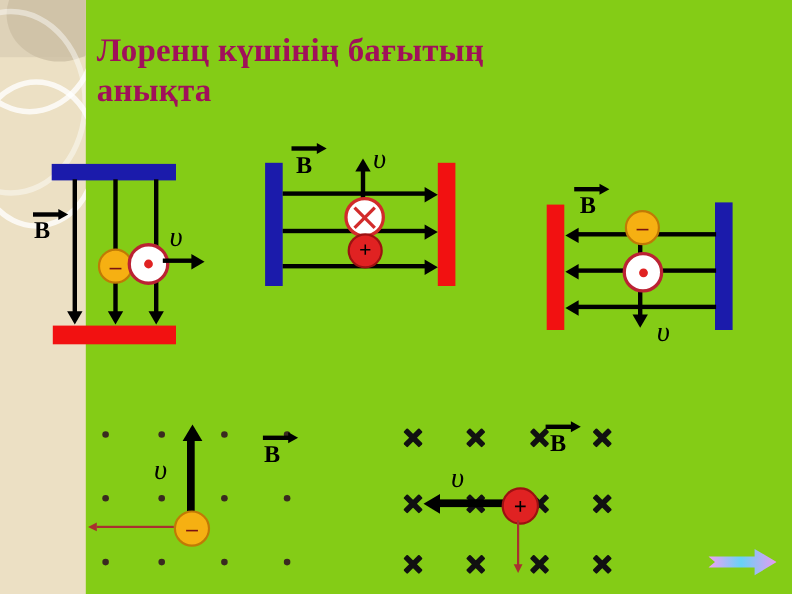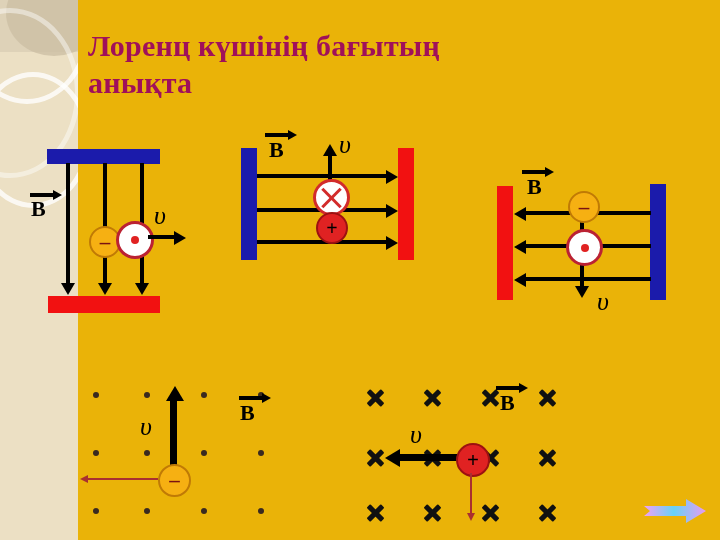--- a/index.html
+++ b/index.html
@@ -3,21 +3,21 @@
 <meta charset="utf-8">
 <style>
   html,body{margin:0;padding:0;}
   body{
     width:720px;height:540px;
     background:#ffffff;
     font-family:"Liberation Serif", serif;
     overflow:hidden;
     position:relative;
   }
-  #stage{position:absolute;left:0;top:0;width:720px;height:540px;overflow:hidden;background:#eab308;}
+  #stage{position:absolute;left:0;top:0;width:720px;height:540px;overflow:hidden;background:#84cc16;}
 
   
   .band{
     position:absolute;left:0;top:0;width:78px;height:540px;
     background:#ece0c4;
     overflow:hidden;
   }
   .band-top{
     position:absolute;left:0;top:0;width:78px;height:52px;
     background:#ded2b8;

